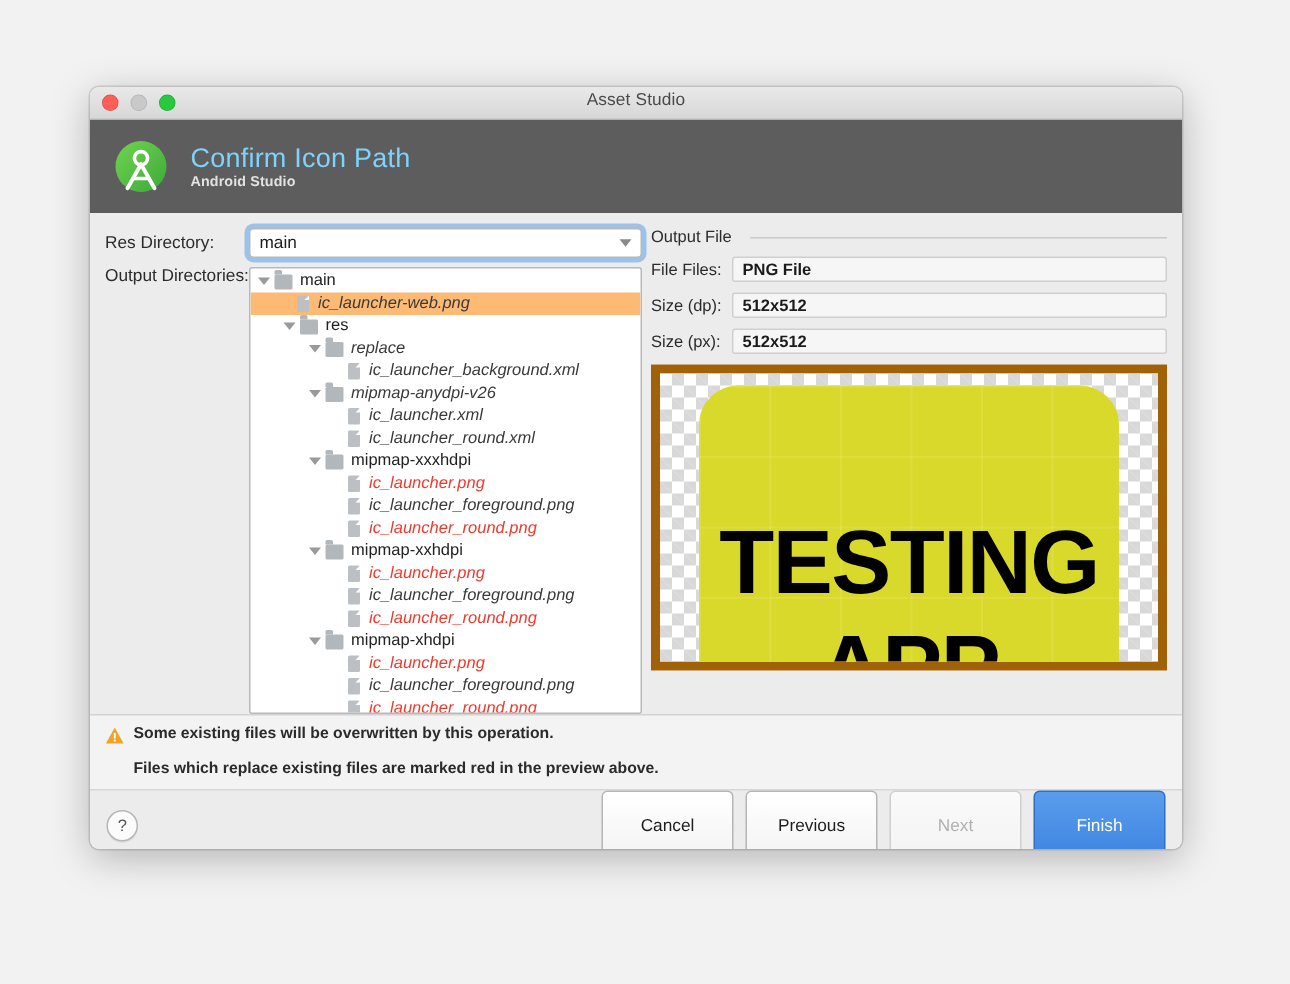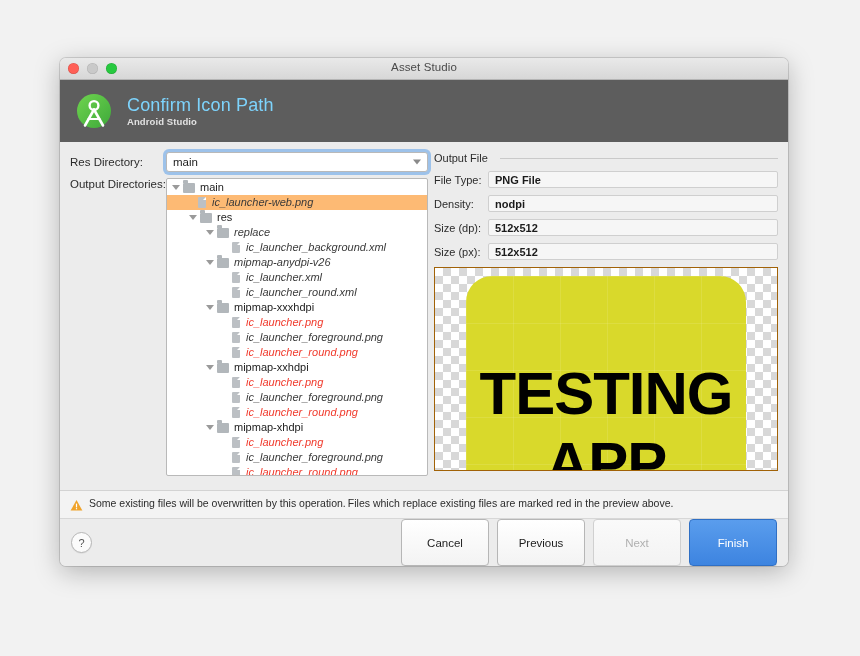--- a/index.html
+++ b/index.html
@@ -115,21 +115,21 @@
   }
   .group-title .rule{flex:1 1 auto;height:1px;background:#c9c9c9;}
   .frow{display:flex;align-items:center;margin-bottom:7px;}
   .flbl{font-size:11px;color:#2b2b2b;width:54px;flex:0 0 54px;}
   .fval{
     flex:1 1 auto;height:17px;background:#f6f6f6;border:1px solid #cfcfcf;
     border-radius:2px;display:flex;align-items:center;
     font-size:11px;color:#1b1b1b;font-weight:700;padding-left:6px;box-sizing:border-box;
   }
   .preview{
-    margin-top:4px;height:204px;border:1px solid #a16207;background:#fff;
+    margin-top:4px;height:204px;border:6px solid #a16207;background:#fff;
     position:relative;overflow:hidden;box-sizing:border-box;
   }
   .checker{
     position:absolute;inset:0;
     background-image:
       linear-gradient(45deg,#d8d8d8 25%,transparent 25%,transparent 75%,#d8d8d8 75%),
       linear-gradient(45deg,#d8d8d8 25%,transparent 25%,transparent 75%,#d8d8d8 75%);
     background-size:16px 16px;
     background-position:0 0,8px 8px;
     background-color:#ffffff;
@@ -152,21 +152,21 @@
     letter-spacing:-1px;line-height:1;
   }
   .icon-art .t1{top:88px;font-size:60px;}
   .icon-art .t2{top:158px;font-size:60px;}
   
   .warn{
     flex:0 0 auto;background:#f3f3f3;border-top:1px solid #d3d3d3;
     padding:6px 10px 7px 10px;display:flex;gap:6px;align-items:flex-start;
   }
   .warn-ic{width:13px;height:13px;flex:0 0 13px;margin-top:1px;position:relative;}
-  .warn-lines{display:flex;gap:2px;}
+  .warn-lines{display:flex;flex-direction:column;gap:10px;font-weight:bold;}
   .warn-lines span{font-size:10.5px;color:#2b2b2b;line-height:1.25;}
   
   .footer{
     flex:0 0 38px;background:#ececec;border-top:1px solid #d7d7d7;
     display:flex;align-items:center;padding:0 11px;
   }
   .help{
     width:19px;height:19px;border-radius:50%;background:#fbfbfb;
     border:1px solid #b6b6b6;display:flex;align-items:center;justify-content:center;
     font-size:11px;color:#555;box-shadow:0 1px 0 rgba(0,0,0,.05);
@@ -353,26 +353,22 @@
       </div>
     </div>
 
     <div class="right-col">
       <div class="group-title">
         <span>Output File</span>
         <span class="rule"></span>
       </div>
       <div id="fields">
           <div class="frow">
-            <div class="flbl">File Type:</div>
+            <div class="flbl">File Files:</div>
             <div class="fval">PNG File</div>
-          </div>
-          <div class="frow">
-            <div class="flbl">Density:</div>
-            <div class="fval">nodpi</div>
           </div>
           <div class="frow">
             <div class="flbl">Size (dp):</div>
             <div class="fval">512x512</div>
           </div>
           <div class="frow">
             <div class="flbl">Size (px):</div>
             <div class="fval">512x512</div>
           </div>
         </div>

